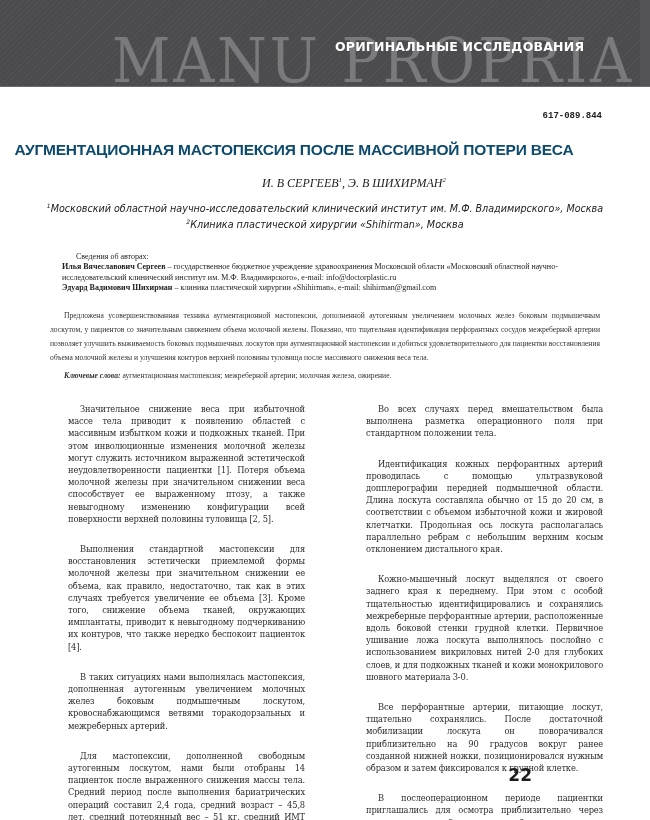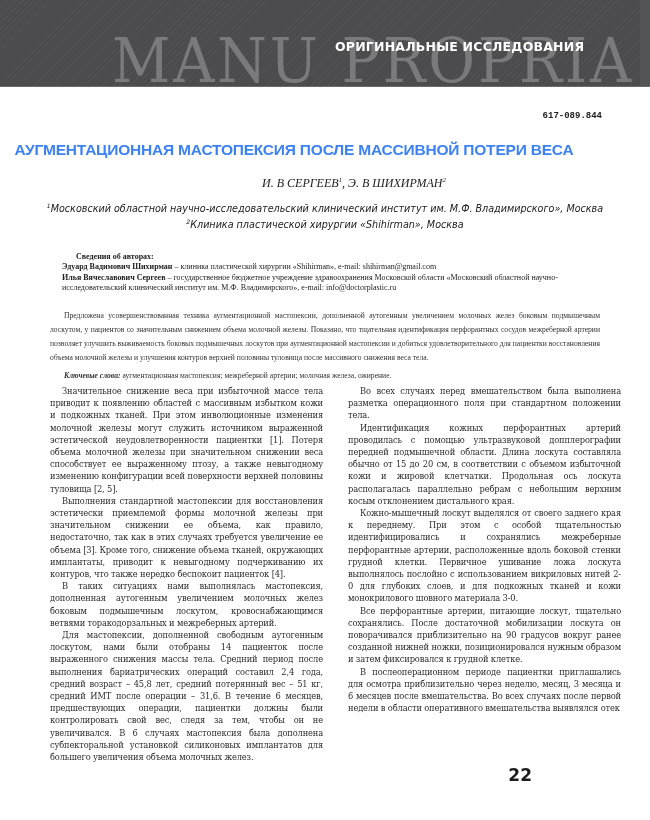--- a/index.html
+++ b/index.html
@@ -27,53 +27,53 @@
     position: absolute; left: 335px; top: 39px;
     font-family: "DejaVu Sans", sans-serif; font-size: 12.5px; font-weight: bold;
     color: #ffffff; letter-spacing: 0.2px; white-space: nowrap;
   }
   .udc {
     position: absolute; right: 48px; top: 111px;
     font-family: Liberation Mono, monospace; font-size: 9px; font-weight: bold; color: #222;
   }
   .title {
     position: absolute; left: 0; width: 588px; top: 141px; text-align: center;
-    font-family: "Liberation Sans", sans-serif; font-weight: bold; font-size: 15.5px; color: #3b82f6;
+    font-family: "Liberation Sans", sans-serif; font-weight: bold; font-size: 15.5px; color: #0c4a6e;
     letter-spacing: -0.2px;
   }
   .authors {
     position: absolute; left: 0; width: 650px; top: 176px; text-align: center;
     font-family: "Liberation Serif", serif; font-style: italic; font-size: 12px; color: #222; padding-left: 29px;
   }
   .authors sup { font-size: 7px; }
   .affil {
     position: absolute; left: 40px; width: 570px; top: 200px; text-align: center;
     font-family: "DejaVu Sans", sans-serif; font-style: italic; font-size: 9.6px; line-height: 12.5px; color: #222;
   }
   .affil sup { font-size: 6px; }
   .about {
     position: absolute; left: 62px; width: 528px; top: 252px;
     font-family: "Liberation Serif", serif; font-size: 8px; line-height: 10.3px; color: #222;
   }
-  .about .about-title { font-weight: bold; padding-left: 14px; }
+  .about .about-title { font-weight: normal; padding-left: 14px; }
   .about b { font-weight: bold; }
   .abstract {
     position: absolute; left: 50px; width: 550px; top: 309px;
     font-family: "Liberation Serif", serif; font-size: 7.6px; line-height: 14px; color: #333;
     text-align: justify;
   }
   .abstract p { margin: 0; text-indent: 14px; }
   .abstract .kw { margin-top: 4px; }
   .abstract .kw b { font-style: italic; font-weight: bold; }
   .col {
     position: absolute; top: 385px; width: 273px;
     font-family: "DejaVu Serif", serif; font-size: 8.3px; line-height: 12.2px; color: #2c2c2c;
     text-align: justify; letter-spacing: -0.15px;
   }
-  .col p { margin: 0; text-indent: 12px; }
+  .col p { margin: 18px; text-indent: 12px; }
   .col-left { left: 50px; }
   .col-right { left: 348px; }
   .page-number {
     position: absolute; left: 0; width: 532px; top: 765px; text-align: right;
     font-family: "DejaVu Sans", sans-serif; font-weight: bold; font-size: 17px; color: #1c1c1c;
   }
 </style>
 </head>
 <body>
 
@@ -91,22 +91,22 @@
   <span>И. В СЕРГЕЕВ</span><sup>1</sup><span>, </span><span>Э. В ШИХИРМАН</span><sup>2</sup>
 </div>
 
 <div class="affil">
   <div><sup>1</sup><span>Московский областной научно-исследовательский клинический институт им. М.Ф. Владимирского», Москва</span></div>
   <div><sup>2</sup><span>Клиника пластической хирургии «Shihirman», Москва</span></div>
 </div>
 
 <div class="about">
   <div class="about-title">Сведения об авторах:</div>
+  <div><b>Илья Вячеславович Сергеев</b><span> – государственное бюджетное учреждение здравоохранения Московской области «Московский областной научно-исследовательский клинический институт им. М.Ф. Владимирского», e-mail: info@doctorplastic.ru</span></div>
   <div><b>Эдуард Вадимович Шихирман</b><span> – клиника пластической хирургии «Shihirman», e-mail: shihirman@gmail.com</span></div>
-  <div><b>Илья Вячеславович Сергеев</b><span> – государственное бюджетное учреждение здравоохранения Московской области «Московский областной научно-исследовательский клинический институт им. М.Ф. Владимирского», e-mail: info@doctorplastic.ru</span></div>
 </div>
 
 <div class="abstract">
   <p>Предложена усовершенствованная техника аугментационной мастопексии, дополненной аутогенным увеличением молочных желез боковым подмышечным лоскутом, у пациентов со значительным снижением объема молочной железы. Показано, что тщательная идентификация перфорантных сосудов межреберной артерии позволяет улучшить выживаемость боковых подмышечных лоскутов при аугментационной мастопексии и добиться удовлетворительного для пациентки восстановления объема молочной железы и улучшения контуров верхней половины туловища после массивного снижения веса тела.</p>
   <p class="kw"><b>Ключевые слова:</b><span> аугментационная мастопексия; межреберной артерии; молочная железа, ожирение.</span></p>
 </div>
 
 <div class="col col-left">
   <p>Значительное снижение веса при избыточной массе тела приводит к появлению областей с массивным избытком кожи и подкожных тканей. При этом инволюционные изменения молочной железы могут служить источником выраженной эстетической неудовлетворенности пациентки [1]. Потеря объема молочной железы при значительном снижении веса способствует ее выраженному птозу, а также невыгодному изменению конфигурации всей поверхности верхней половины туловища [2, 5].</p>
   <p>Выполнения стандартной мастопексии для восстановления эстетически приемлемой формы молочной железы при значительном снижении ее объема, как правило, недостаточно, так как в этих случаях требуется увеличение ее объема [3]. Кроме того, снижение объема тканей, окружающих имплантаты, приводит к невыгодному подчеркиванию их контуров, что также нередко беспокоит пациенток [4].</p>

